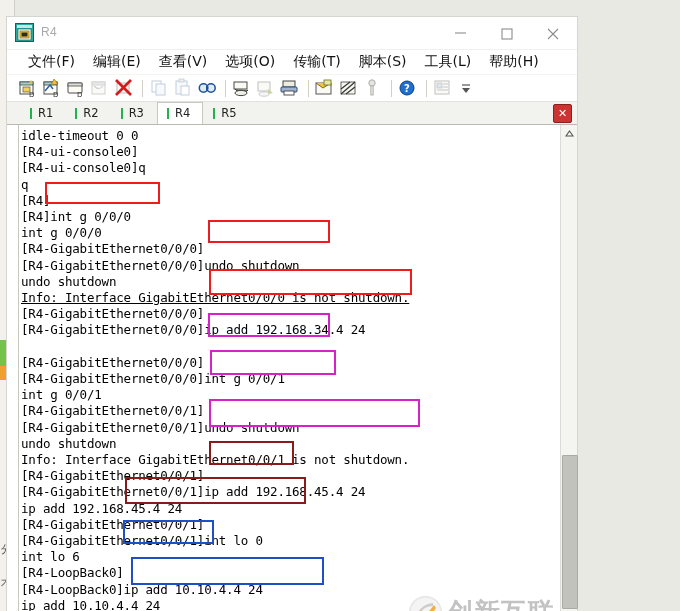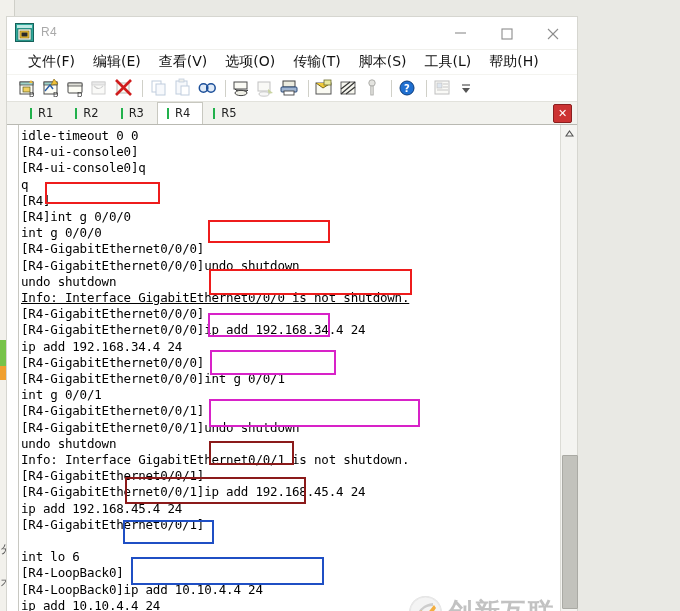--- a/index.html
+++ b/index.html
@@ -383,32 +383,32 @@
         <div class="tline" style="top: 51.6px;">q</div>
         <div class="tline" style="top: 67.8px;">[R4]</div>
         <div class="tline" style="top: 84px;">[R4]int g 0/0/0</div>
         <div class="tline" style="top: 100.2px;">int g 0/0/0</div>
         <div class="tline" style="top: 116.4px;">[R4-GigabitEthernet0/0/0]</div>
         <div class="tline" style="top: 132.6px;">[R4-GigabitEthernet0/0/0]undo shutdown</div>
         <div class="tline" style="top: 148.8px;">undo shutdown</div>
         <div class="tline" style="top: 165px; text-decoration: underline;">Info: Interface GigabitEthernet0/0/0 is not shutdown.</div>
         <div class="tline" style="top: 181.2px;">[R4-GigabitEthernet0/0/0]</div>
         <div class="tline" style="top: 197.4px;">[R4-GigabitEthernet0/0/0]ip add 192.168.34.4 24</div>
-        <div class="tline" style="top: 213.6px;">ip add 192.168.34.4 24</div>
         <div class="tline" style="top: 229.8px;">[R4-GigabitEthernet0/0/0]</div>
         <div class="tline" style="top: 246px;">[R4-GigabitEthernet0/0/0]int g 0/0/1</div>
         <div class="tline" style="top: 262.2px;">int g 0/0/1</div>
         <div class="tline" style="top: 278.4px;">[R4-GigabitEthernet0/0/1]</div>
         <div class="tline" style="top: 294.6px;">[R4-GigabitEthernet0/0/1]undo shutdown</div>
         <div class="tline" style="top: 310.8px;">undo shutdown</div>
         <div class="tline" style="top: 327px;">Info: Interface GigabitEthernet0/0/1 is not shutdown.</div>
         <div class="tline" style="top: 343.2px;">[R4-GigabitEthernet0/0/1]</div>
         <div class="tline" style="top: 359.4px;">[R4-GigabitEthernet0/0/1]ip add 192.168.45.4 24</div>
         <div class="tline" style="top: 375.6px;">ip add 192.168.45.4 24</div>
         <div class="tline" style="top: 391.8px;">[R4-GigabitEthernet0/0/1]</div>
+        <div class="tline" style="top: 408px;">[R4-GigabitEthernet0/0/1]int lo 0</div>
         <div class="tline" style="top: 424.2px;">int lo 6</div>
         <div class="tline" style="top: 440.4px;">[R4-LoopBack0]</div>
         <div class="tline" style="top: 456.6px;">[R4-LoopBack0]ip add 10.10.4.4 24</div>
         <div class="tline" style="top: 472.8px;">ip add 10.10.4.4 24</div>
         <div class="tline" style="top: 489px;">[R4-LoopBack0]</div>
         <div class="abox abox-red" style="left: 38px; top: 57px; width: 115px; height: 22px;"></div>
         <div class="abox abox-red" style="left: 201px; top: 95px; width: 122px; height: 23px;"></div>
         <div class="abox abox-red" style="left: 202px; top: 144px; width: 203px; height: 26px;"></div>
         <div class="abox abox-magenta" style="left: 201px; top: 188px; width: 122px; height: 24px;"></div>
         <div class="abox abox-magenta" style="left: 203px; top: 225px; width: 126px; height: 25px;"></div>

